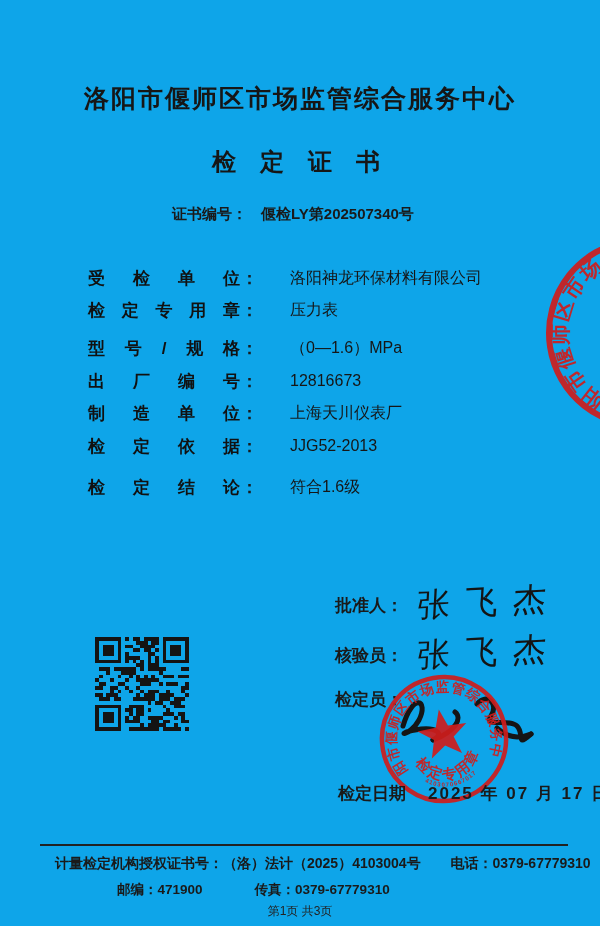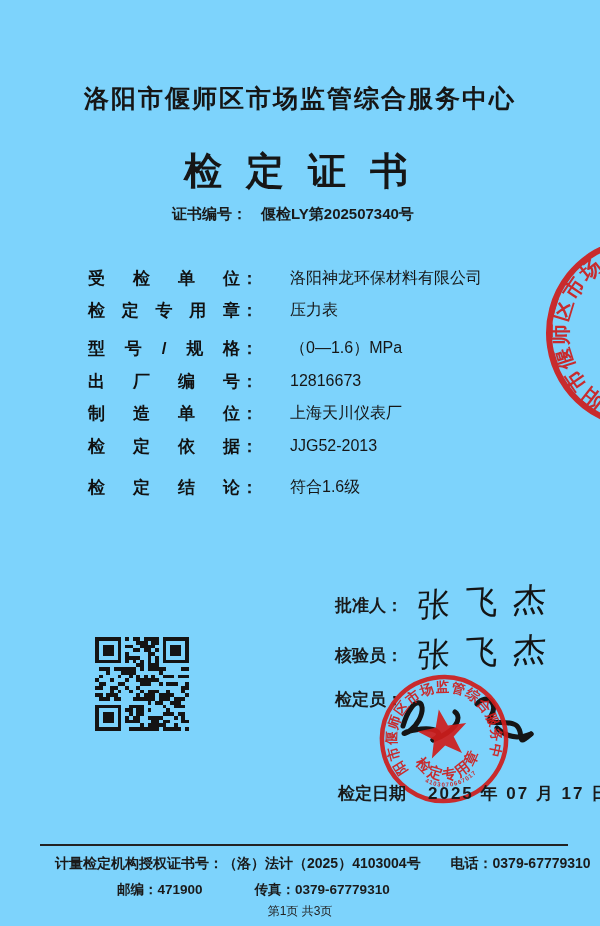--- a/index.html
+++ b/index.html
@@ -1,30 +1,30 @@
 <!DOCTYPE html>
 <html><head>
 <meta charset="utf-8">
 <style>
   html,body{margin:0;padding:0;background:#ffffff;}
   .page{
     position:relative;width:600px;height:926px;margin:0 auto;
-    background:#7dd3fc;overflow:hidden;
+    background:#0ea5e9;overflow:hidden;
     font-family:"Liberation Sans","DejaVu Sans",sans-serif;
     color:#1a1a1a;
   }
   .abs{position:absolute;}
   
   .org-name{
     left:0;top:82px;width:600px;text-align:center;
     font-size:25px;font-weight:700;letter-spacing:2px;color:#161616;
   }
   .doc-title{
     left:0;top:146px;width:592px;text-align:center;
-    font-size:38px;font-weight:700;letter-spacing:24px;text-indent:24px;color:#161616;
+    font-size:24px;font-weight:700;letter-spacing:24px;text-indent:24px;color:#161616;
   }
   .cert-no{left:172px;top:205px;font-size:15px;}
   .cert-no .lbl{font-weight:700;}
   .cert-no .val{margin-left:14px;font-weight:600;}
   
   .frow{left:88px;height:24px;display:flex;align-items:center;}
   .flabel{
     display:inline-block;width:152px;font-size:17px;font-weight:700;
     text-align:justify;text-align-last:justify;color:#111;
   }

